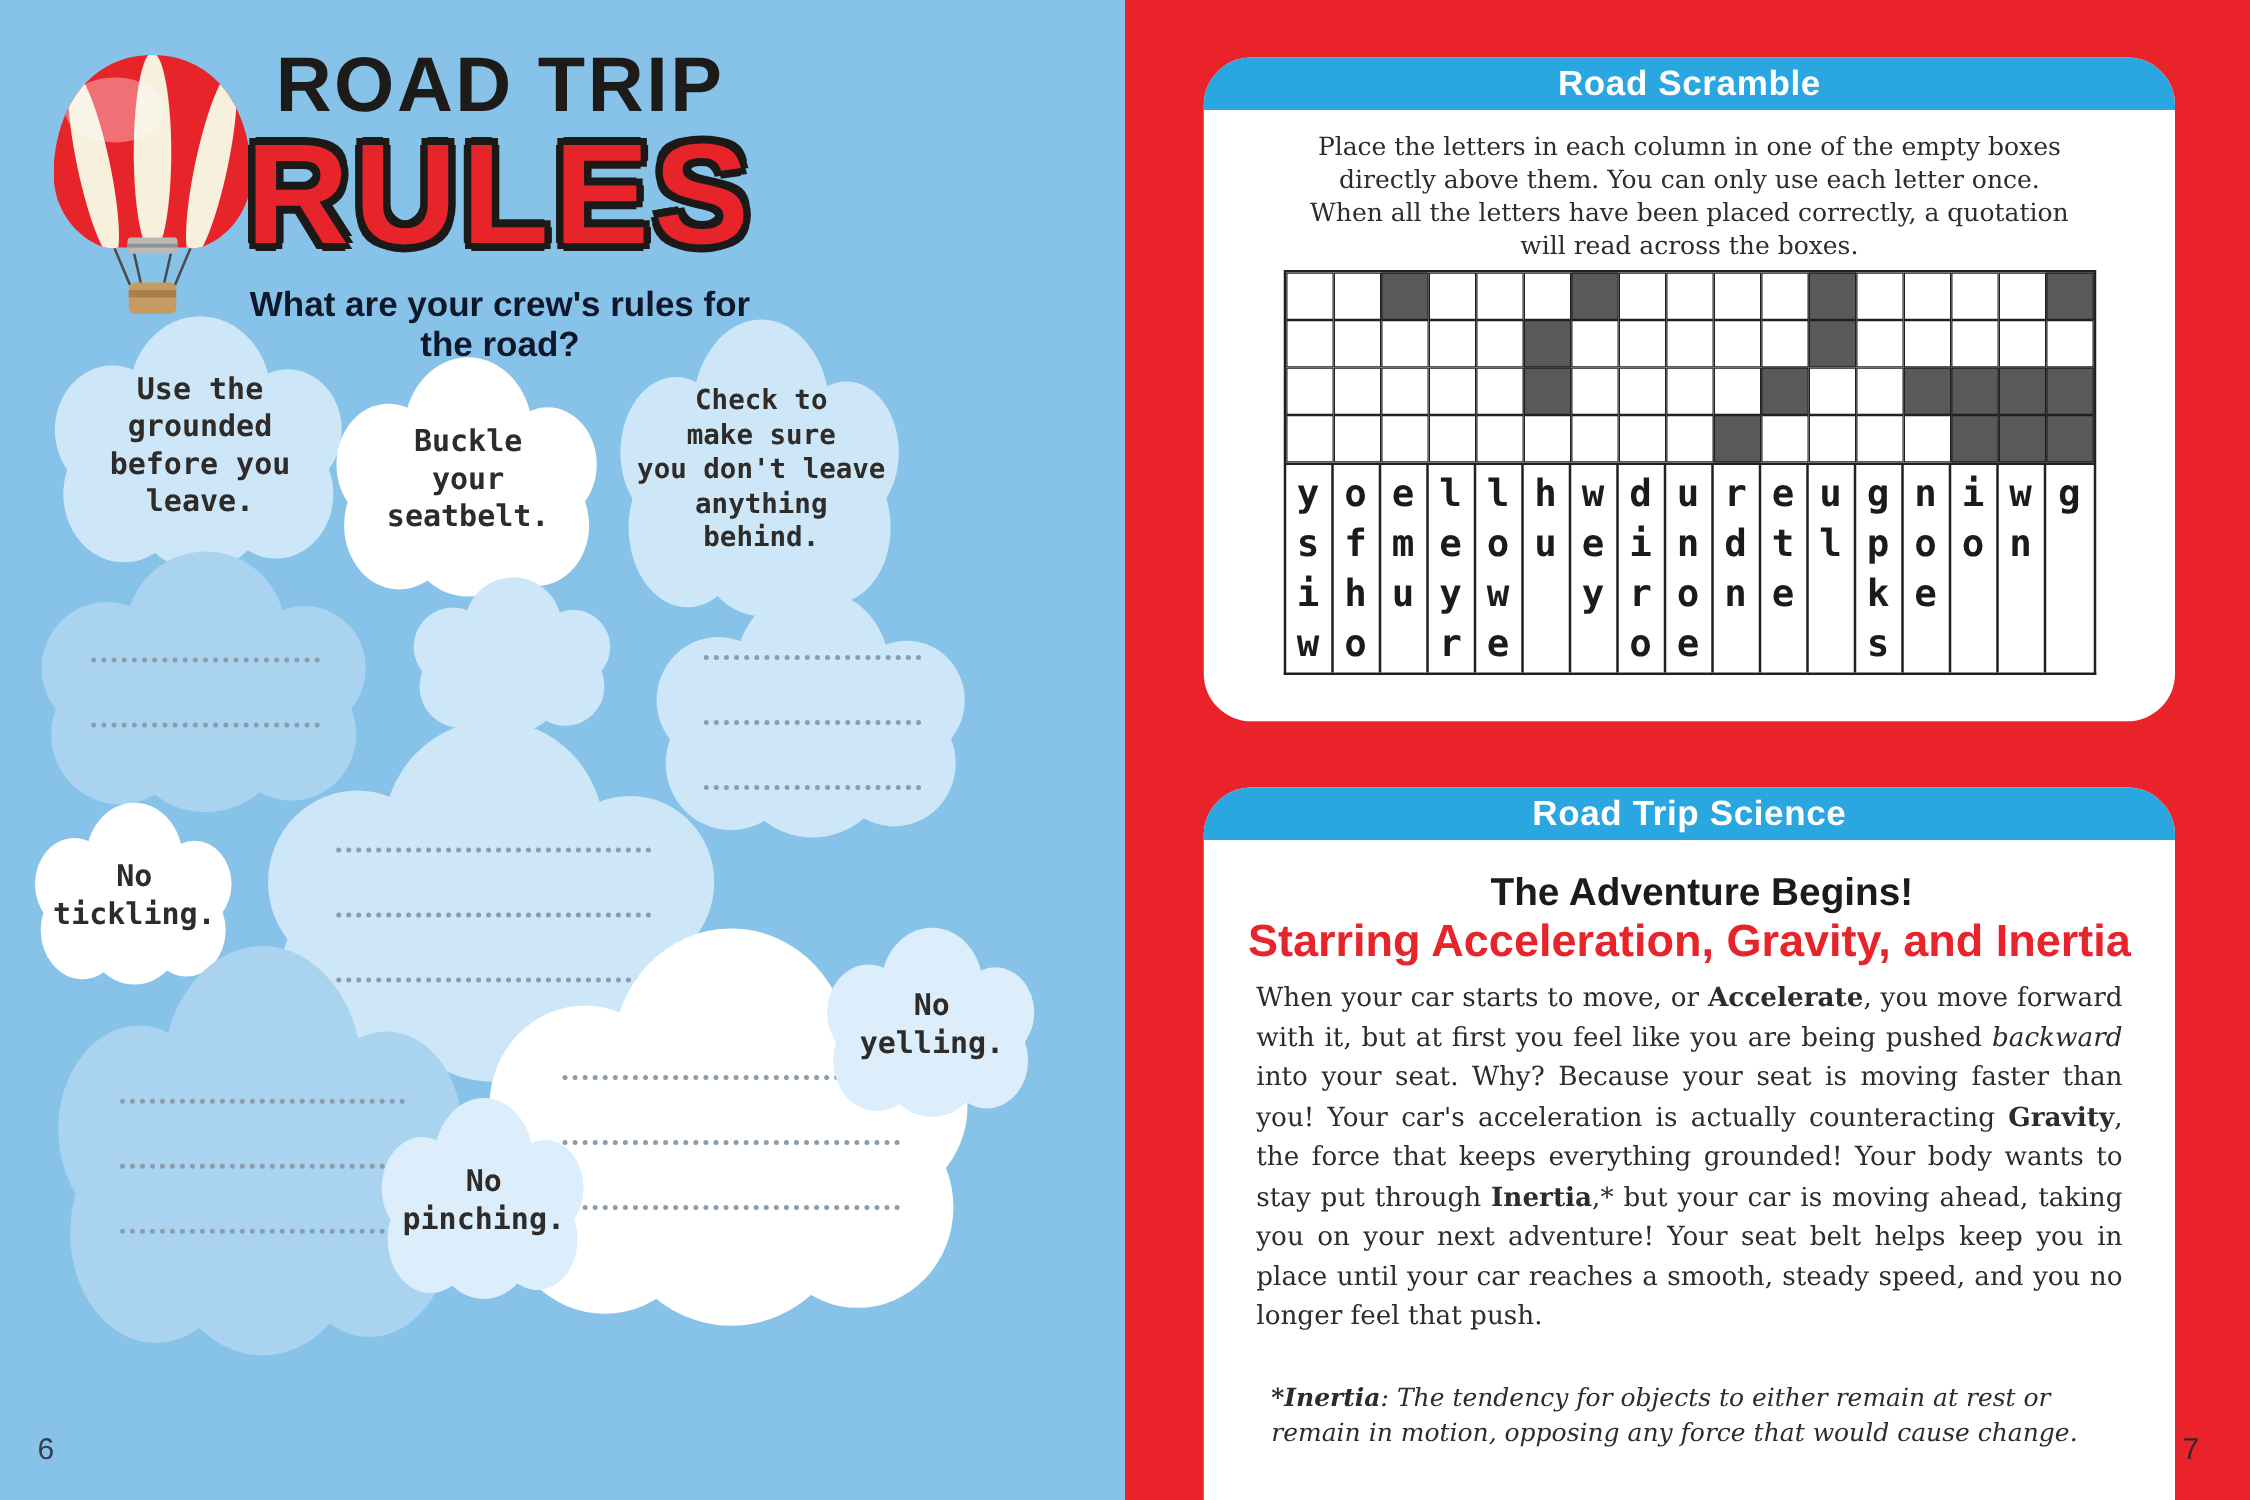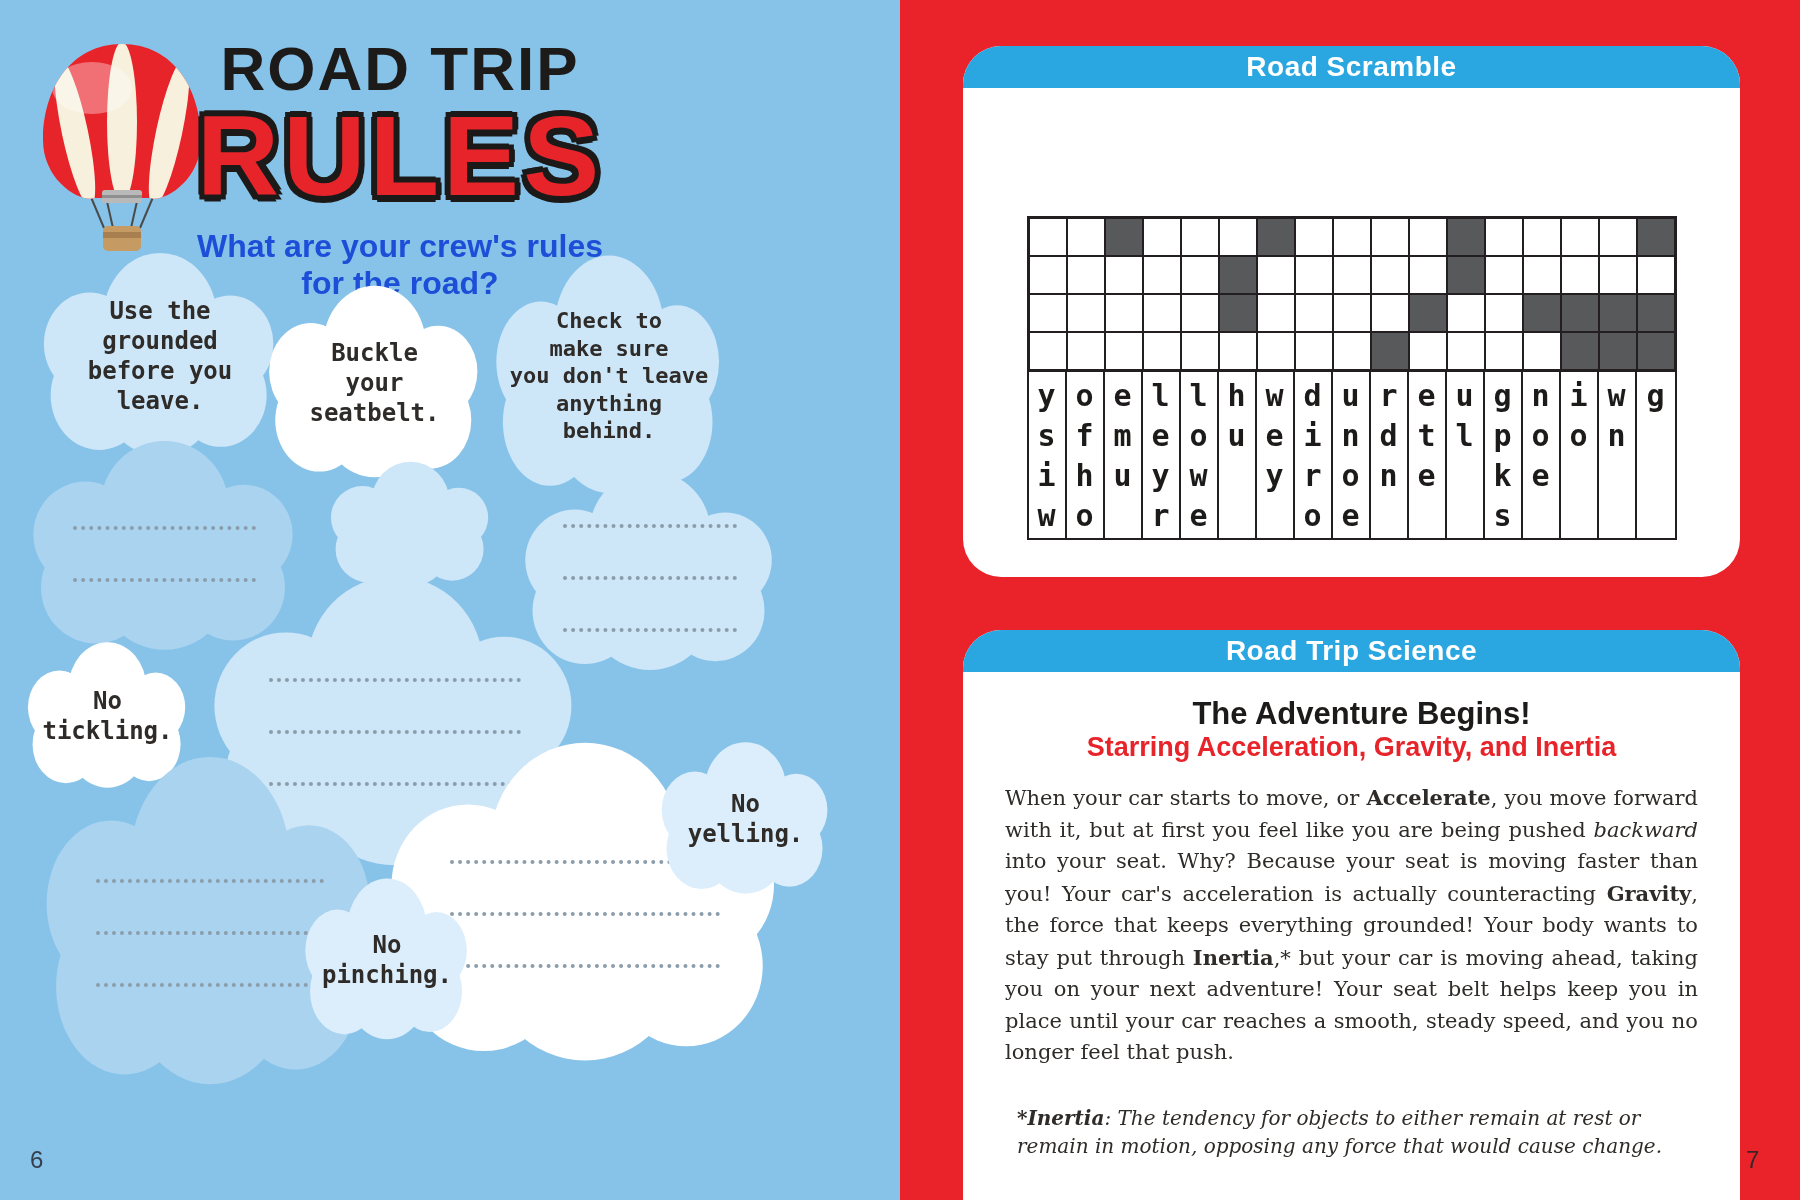--- a/index.html
+++ b/index.html
@@ -7,21 +7,21 @@
   .spread{position:relative;width:1800px;height:1200px;}
   .page-left{position:absolute;left:0;top:0;width:900px;height:1200px;background:#87c3e9;overflow:hidden;}
   .page-right{position:absolute;left:900px;top:0;width:900px;height:1200px;background:#ea232b;overflow:hidden;}
 
   
   .title-block{position:absolute;left:175px;top:38px;width:450px;text-align:center;}
   .title1{font-size:62px;font-weight:bold;letter-spacing:2px;color:#1d1b1a;line-height:1;}
   .title2{font-size:114px;font-weight:bold;color:#e8242b;line-height:.98;letter-spacing:4px;
     text-shadow:-5px -5px 0 #1c1a19,5px -5px 0 #1c1a19,-5px 5px 0 #1c1a19,5px 5px 0 #1c1a19,
                 -6px 0 0 #1c1a19,6px 0 0 #1c1a19,0 -6px 0 #1c1a19,0 7px 0 #1c1a19;}
-  .subtitle{margin-top:16px;font-size:32px;font-weight:bold;color:#1d4ed8;line-height:1.15;}
+  .subtitle{margin-top:16px;font-size:28px;font-weight:bold;color:#0f172a;line-height:1.15;}
 
   
   .cloud{position:absolute;}
   .cloud svg{position:absolute;left:0;top:0;width:100%;height:100%;}
   .cloud .content{position:absolute;left:0;top:0;right:0;bottom:0;display:flex;align-items:center;justify-content:center;
     text-align:center;font-family:"DejaVu Sans Mono",monospace;font-weight:bold;color:#2e2b28;
     white-space:pre-line;line-height:1.25;padding:0 12%;}
   .lines{position:absolute;left:0;top:6%;right:0;bottom:0;display:flex;flex-direction:column;justify-content:center;}
   .wline{width:60%;margin:24px auto 24px;border-top:4px dotted #8b9dab;height:0;}
 
@@ -43,21 +43,21 @@
   .grid-wrap{position:absolute;left:50%;transform:translateX(-50%);top:170px;}
   .grid-boxes{display:grid;grid-template-columns:repeat(17,38px);grid-auto-rows:38px;border:2px solid #231f20;background:#fff;}
   .gbox{border:1px solid #231f20;background:#ffffff;}
   .gbox.shaded{background:#58595b;}
   .grid-letters{display:grid;grid-template-columns:repeat(17,38px);border:2px solid #231f20;border-top:none;height:166px;background:#fff;}
   .letter-col{border-right:2px solid #231f20;display:flex;flex-direction:column;align-items:center;padding-top:4px;
     font-family:"DejaVu Sans Mono",monospace;font-weight:bold;font-size:30px;line-height:40px;color:#1d1b1a;}
   .letter-col:last-child{border-right:none;}
 
   .card-science h2{margin:0;position:absolute;left:0;right:0;top:66px;text-align:center;font-size:31px;color:#1d1b1a;padding-left:20px;}
-  .card-science h3{margin:0;position:absolute;left:0;right:0;top:102px;text-align:center;font-size:27px;color:#e8242b;}
+  .card-science h3{margin:0;position:absolute;left:0;right:0;top:102px;text-align:center;font-size:36px;color:#e8242b;}
   .sci-body{margin:0;position:absolute;left:42px;right:42px;top:152px;font-family:"DejaVu Serif",serif;
     font-size:21px;line-height:1.5;text-align:justify;color:#2e2b28;}
   .sci-foot{margin:12px;position:absolute;left:42px;right:42px;top:462px;font-family:"DejaVu Serif",serif;
     font-size:20px;line-height:1.42;font-style:italic;color:#2e2b28;}
 </style>
 </head>
 <body>
 
 <div class="spread">
 
@@ -298,20 +298,21 @@
 
     <div class="pagenum left">6</div>
   </div>
 
   <div class="page-right">
 
     <section class="card card-quote">
       <header>
         <span>Road Scramble</span>
       </header>
+      <p class="instructions" id="instructions">Place the letters in each column in one of the empty boxes<br>directly above them. You can only use each letter once.<br>When all the letters have been placed correctly, a quotation<br>will read across the boxes.</p>
       <div class="grid-wrap" id="qgrid">
           <div class="grid-boxes">
             <div class="gbox"></div>
             <div class="gbox"></div>
             <div class="gbox shaded"></div>
             <div class="gbox"></div>
             <div class="gbox"></div>
             <div class="gbox"></div>
             <div class="gbox shaded"></div>
             <div class="gbox"></div>

